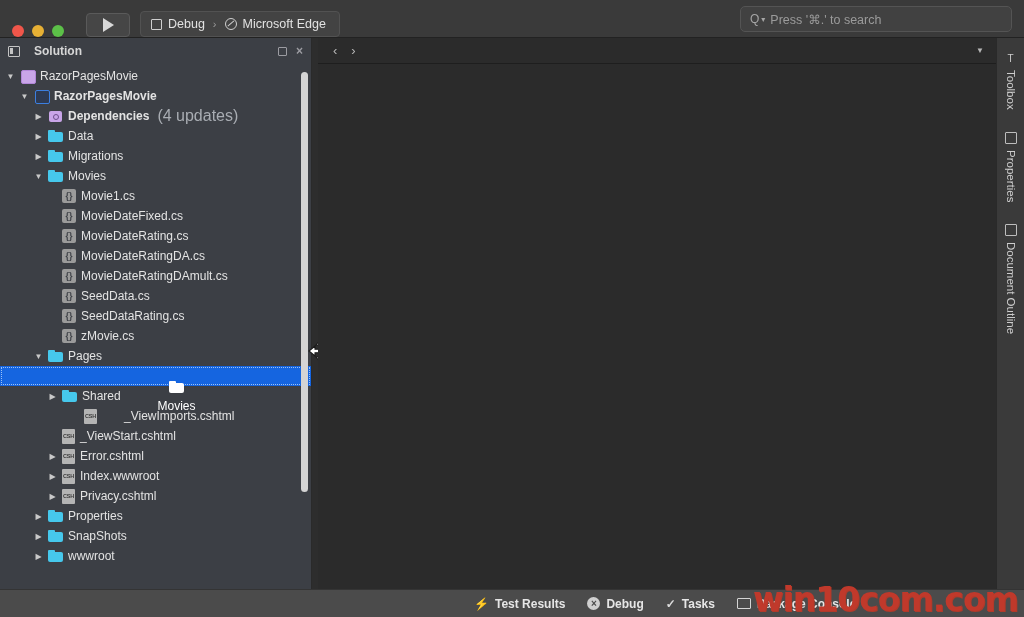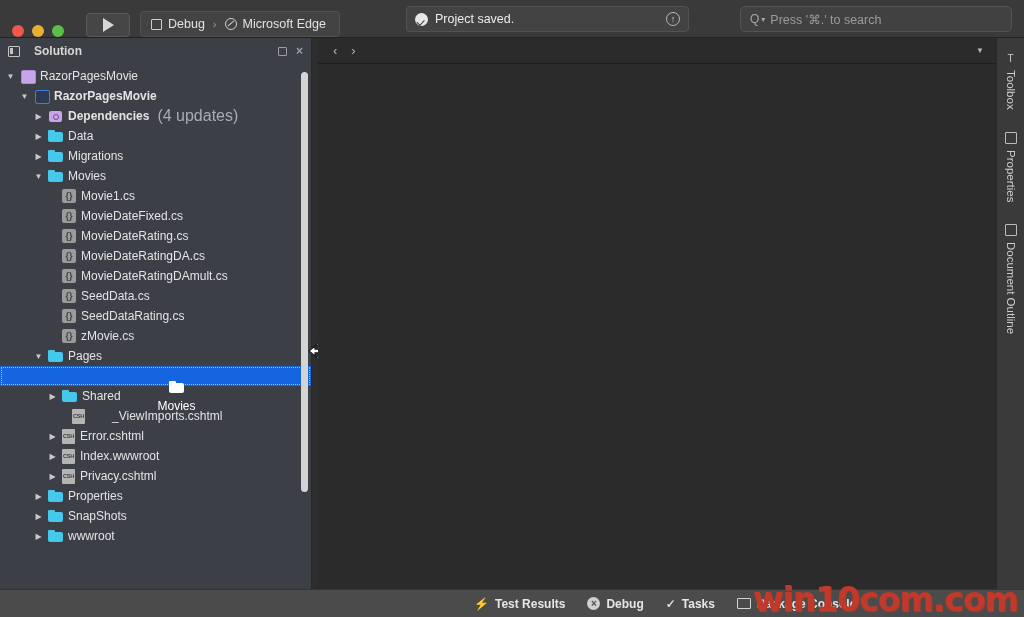--- a/index.html
+++ b/index.html
@@ -282,25 +282,20 @@
     </div>
 
     <div class="config-box">
       <span class="sq-icon"></span>
       <span>Debug</span>
       <span class="sep-chev">›</span>
       <span class="circ-icon"></span>
       <span>Microsoft Edge</span>
     </div>
 
-    <div class="status-box">
-      <span class="check-badge"></span>
-      <span>Project saved.</span>
-      <span class="info-badge">↑</span>
-    </div>
 
     <div class="search-box">
       <span class="search-glyph">Q</span>
       <span class="search-caret">▾</span>
       <span class="search-ph">Press '⌘.' to search</span>
     </div>
   </div>
 
   <div class="sidebar">
     <div class="sb-header">
@@ -392,24 +387,29 @@
         <div class="row selected" style="padding-left: 48px;">
           <span class="arrow none">▶</span>
           <span class="ico folder"></span>
           <span>Movies</span>
         </div>
         <div class="row" style="padding-left: 48px;">
           <span class="arrow">▶</span>
           <span class="ico folder"></span>
           <span>Shared</span>
         </div>
-        <div class="row" style="padding-left: 36px; gap: 27px;">
+        <div class="row" style="padding-left: 48px; gap: 27px;">
           <span class="arrow none">▶</span>
           <span class="ico cshtml">CSH</span>
           <span>_ViewImports.cshtml</span>
+        </div>
+        <div class="row" style="padding-left: 48px;">
+          <span class="arrow none">▶</span>
+          <span class="ico cshtml">CSH</span>
+          <span>_ViewStart.cshtml</span>
         </div>
         <div class="row" style="padding-left: 48px;">
           <span class="arrow">▶</span>
           <span class="ico cshtml">CSH</span>
           <span>Error.cshtml</span>
         </div>
         <div class="row" style="padding-left: 48px;">
           <span class="arrow">▶</span>
           <span class="ico cshtml">CSH</span>
           <span>Index.wwwroot</span>

